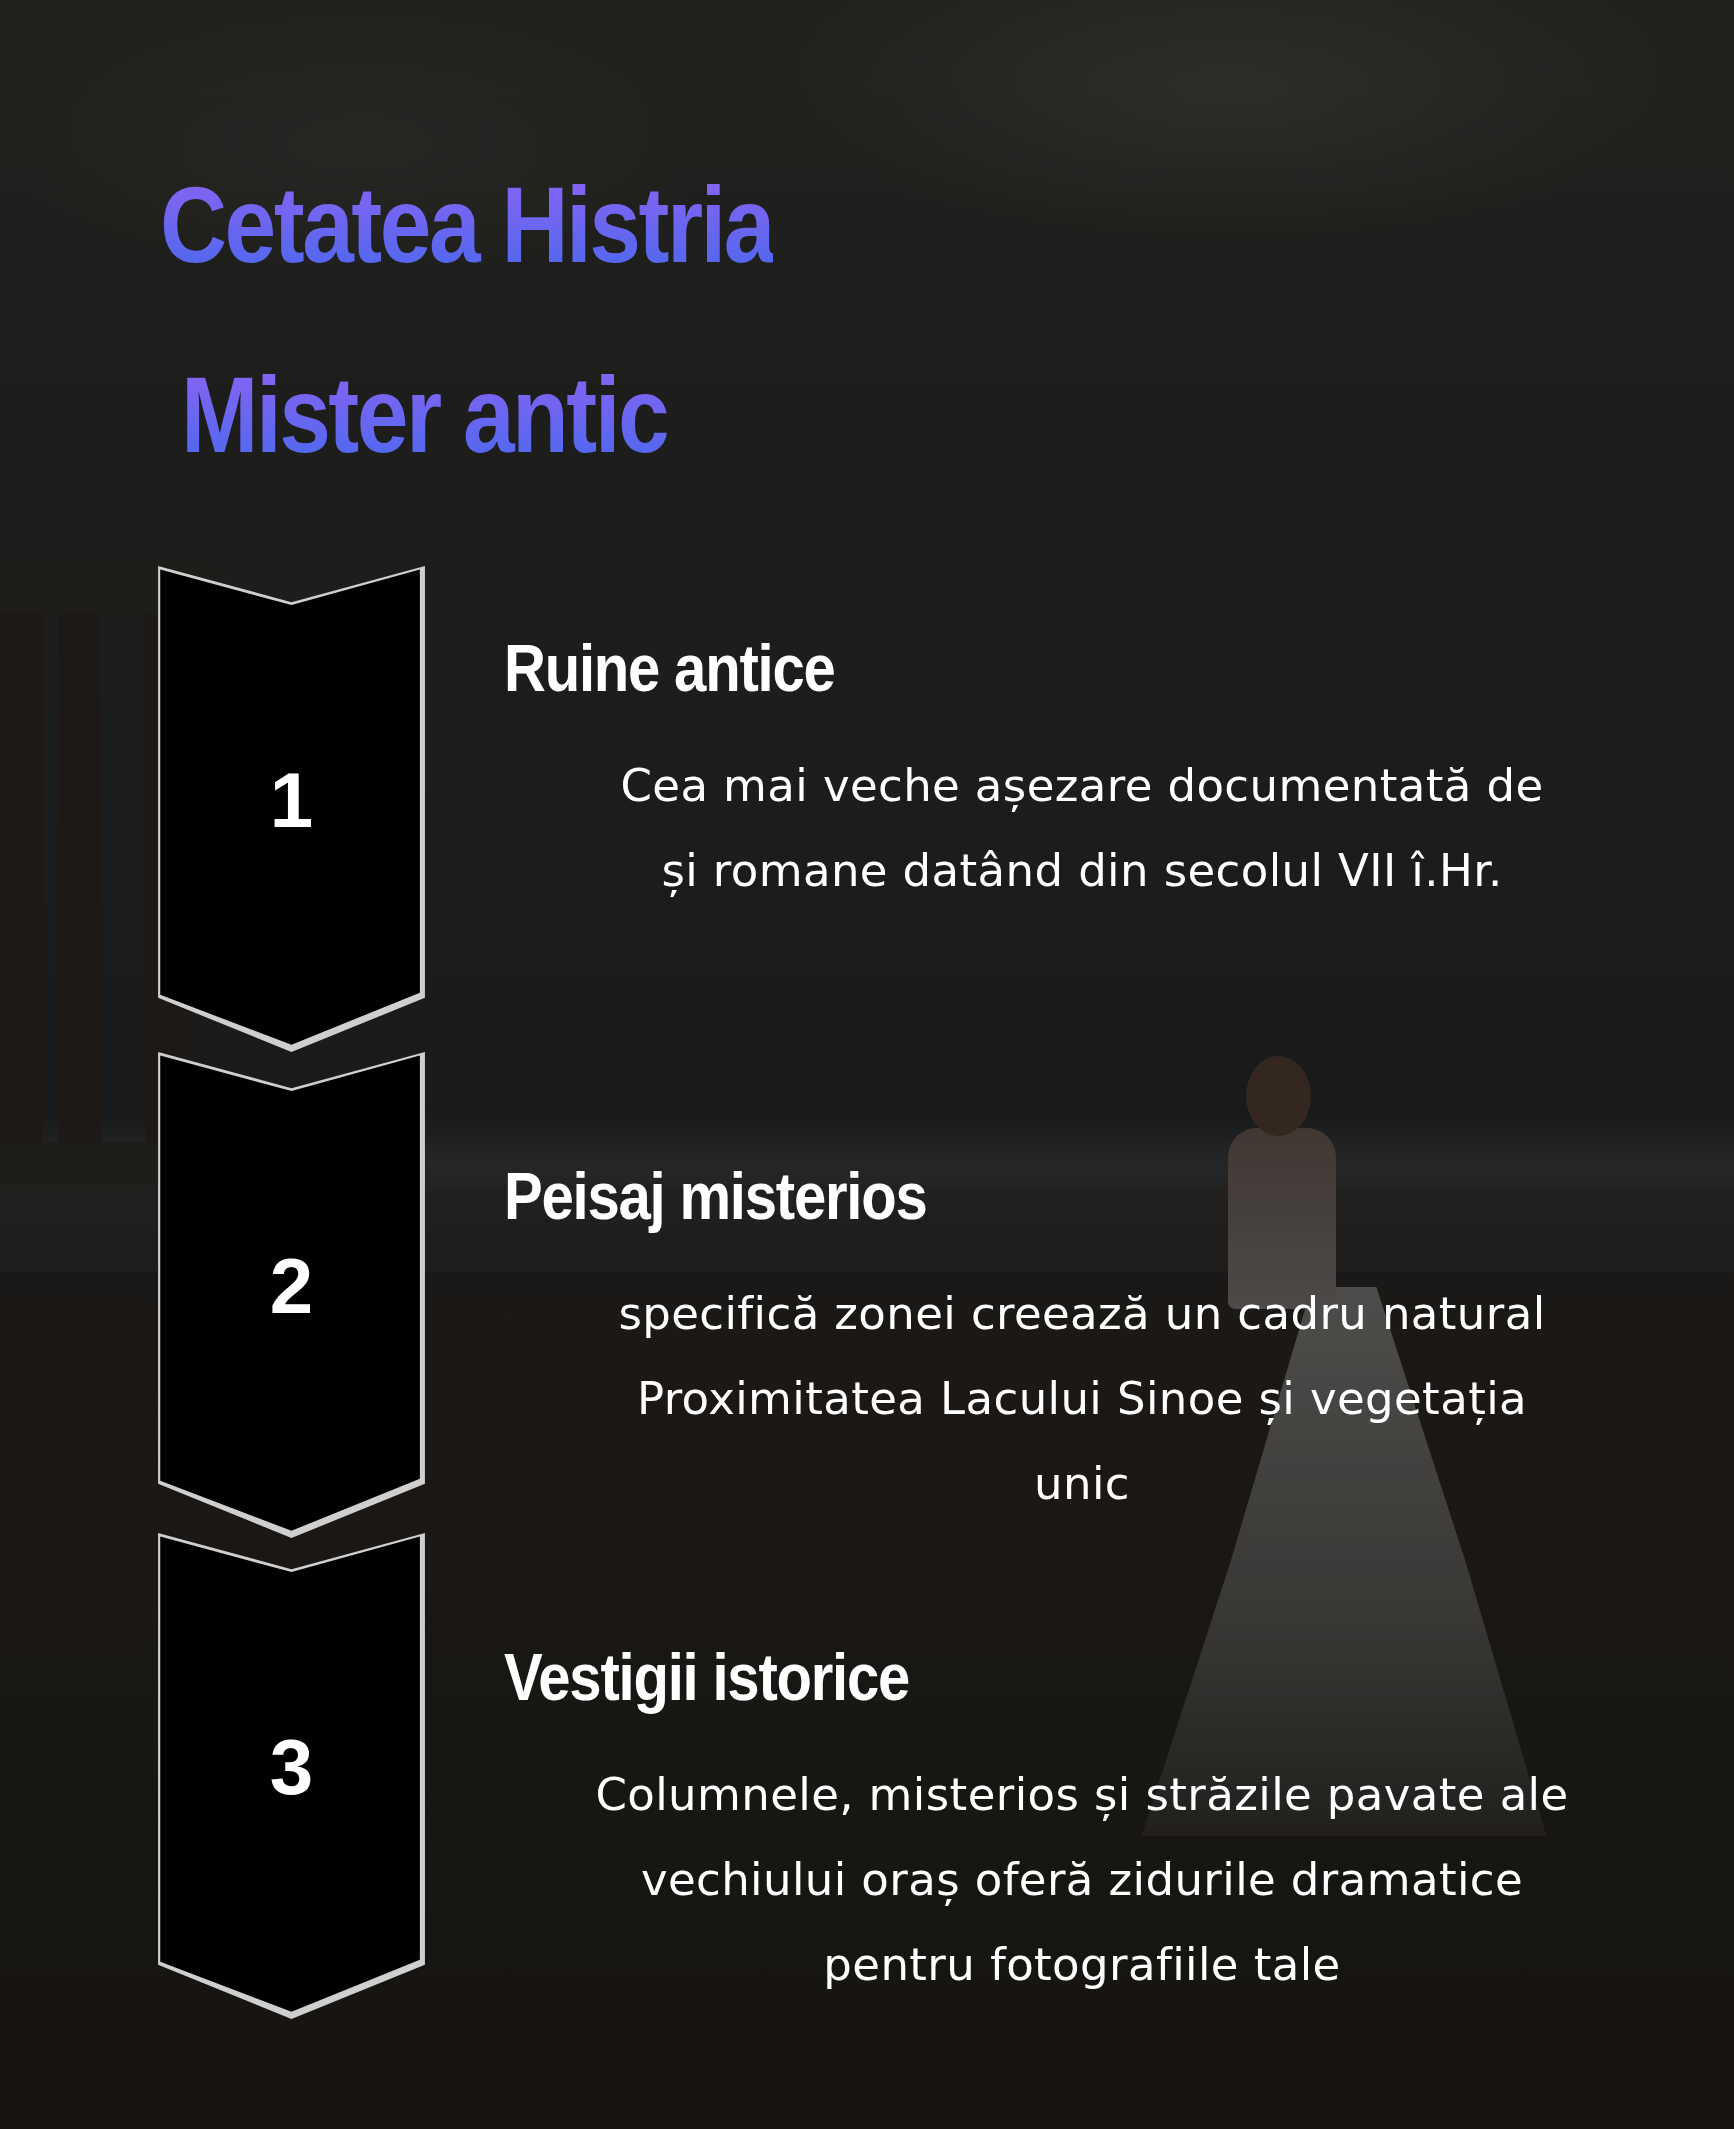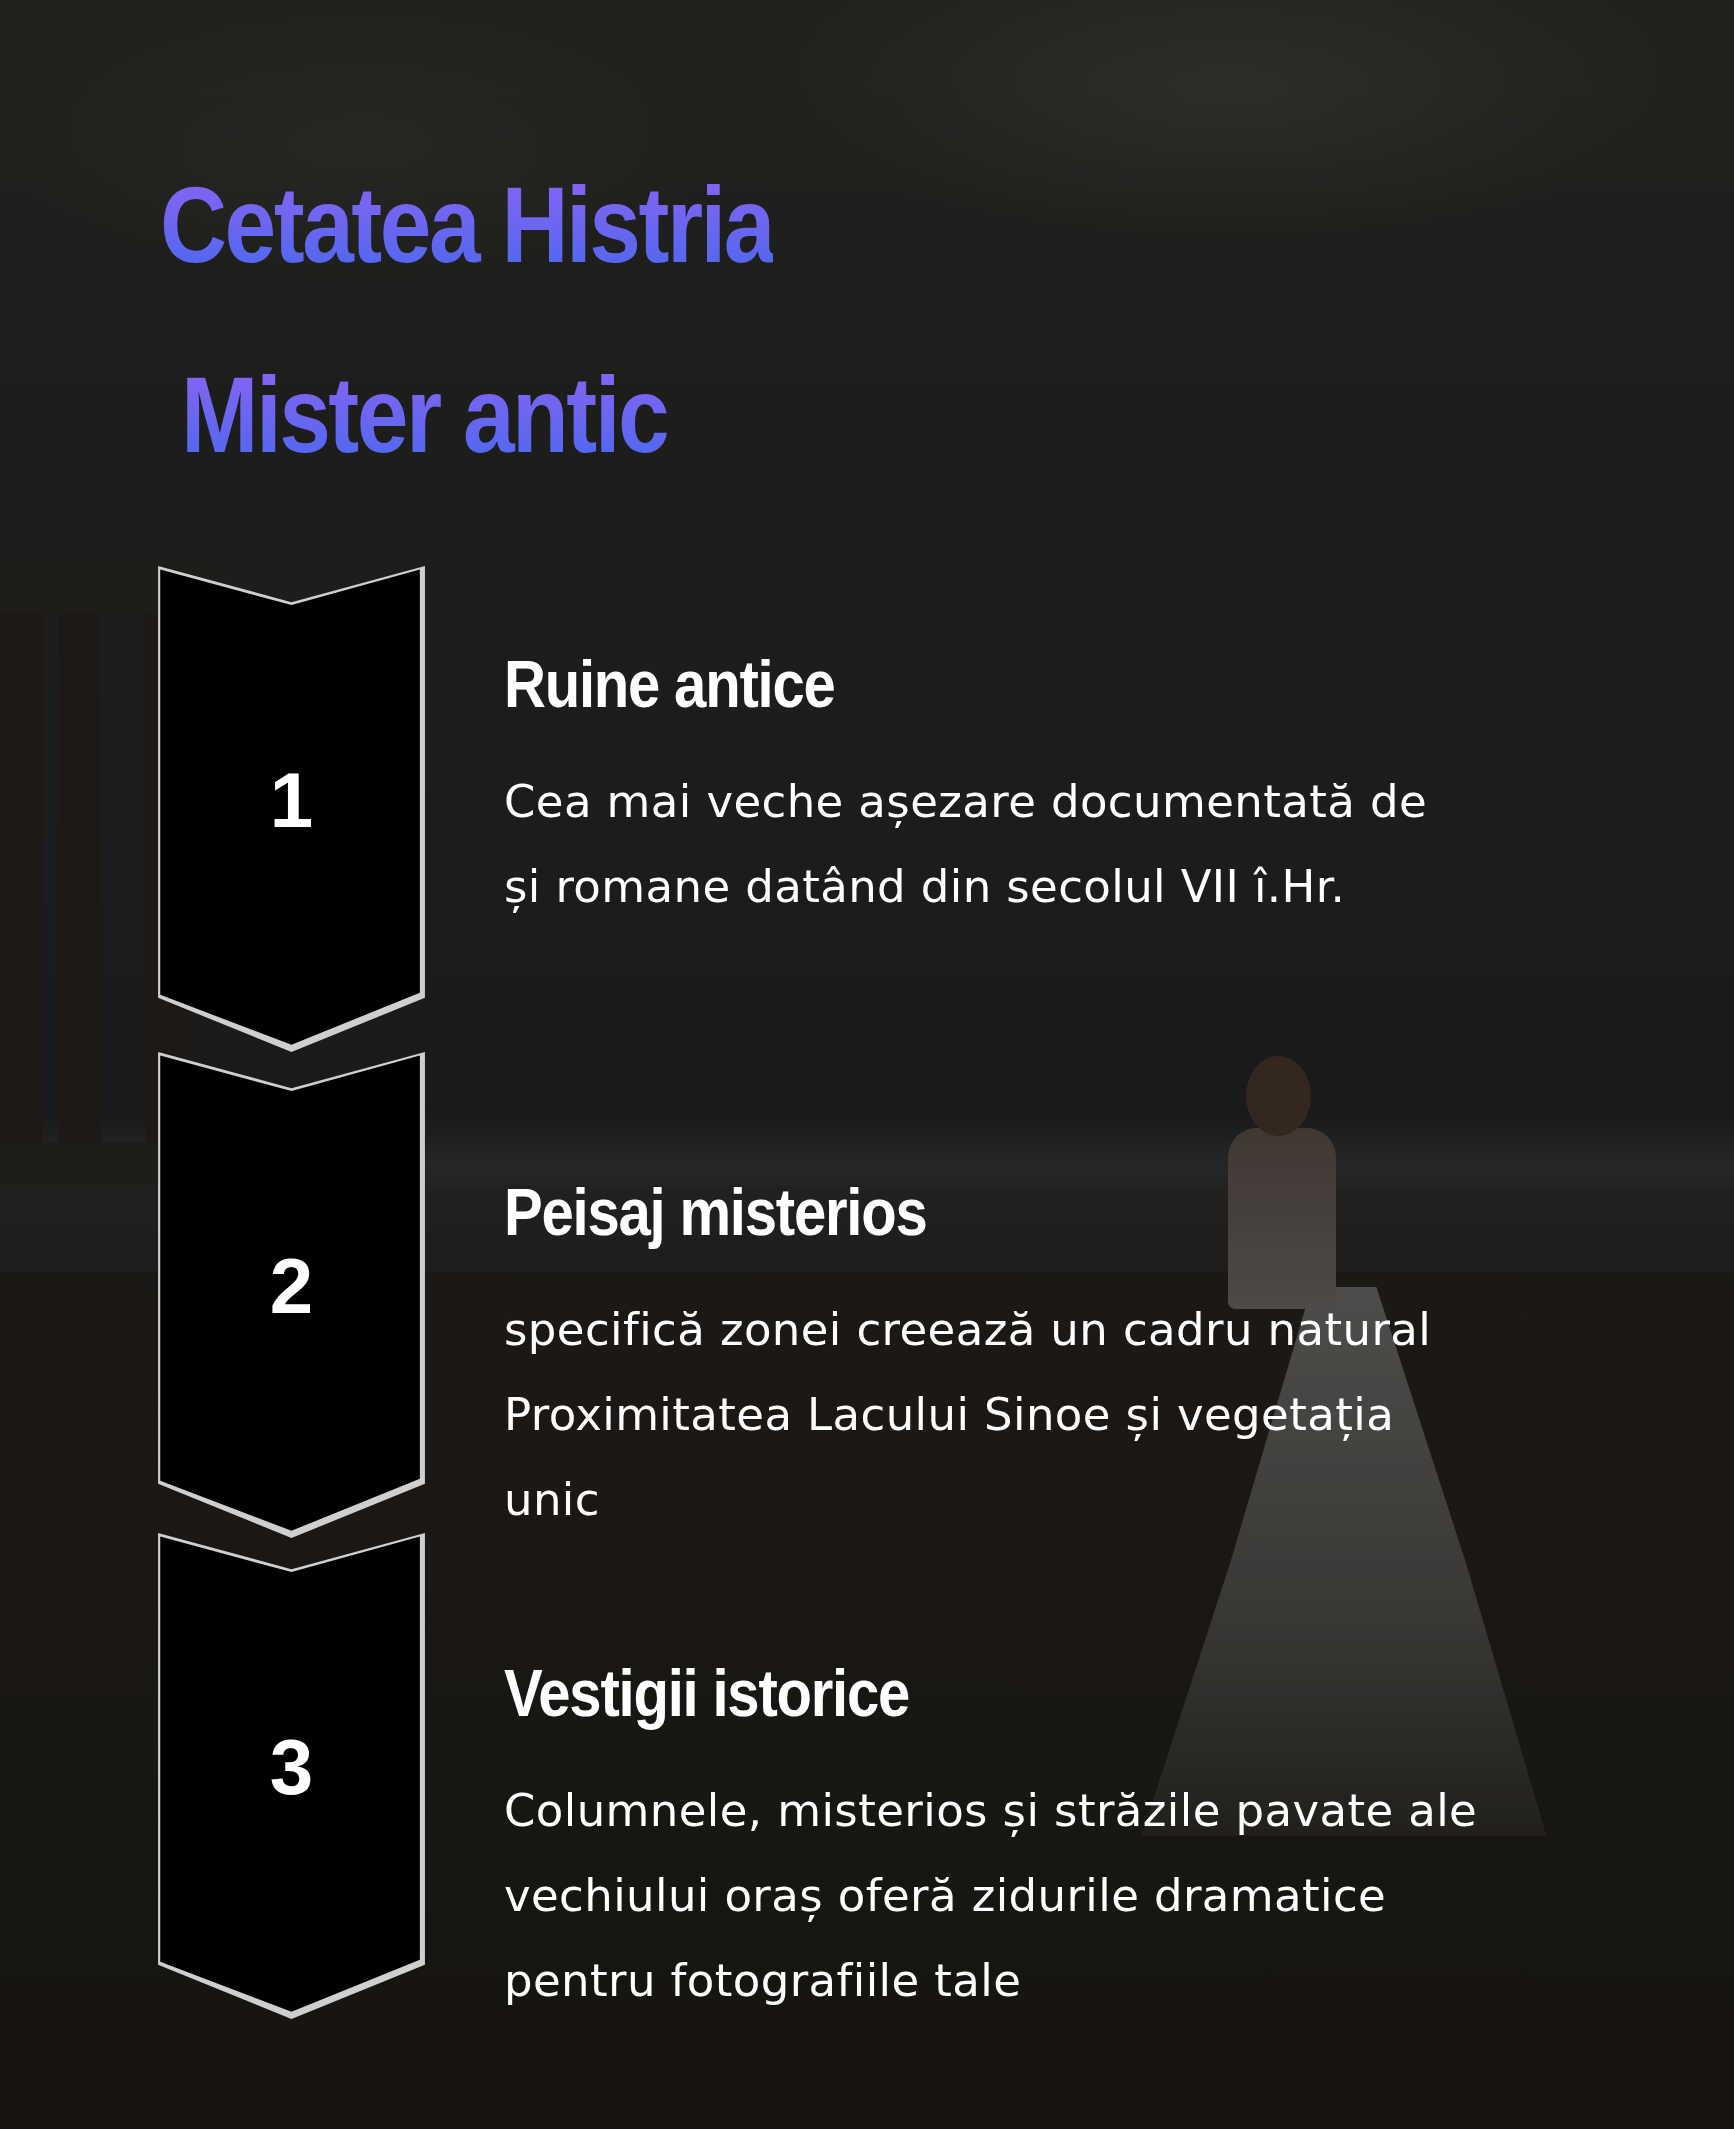--- a/index.html
+++ b/index.html
@@ -69,29 +69,29 @@
   .chevron svg { position: absolute; left: 0; top: 0; width: 267px; height: 486px; overflow: visible; }
   .chevron .num {
     position: absolute; left: 0; width: 267px; text-align: center;
     top: 195px; font-family: "Liberation Sans", sans-serif; font-weight: 700;
     color: #ffffff; font-size: 78px; line-height: 1;
   }
   .chev-1 { top: 566px; }
   .chev-2 { top: 1052px; }
   .chev-3 { top: 1533px; }
 
-  .item { position: absolute; left: 504px; width: 1156px; margin-top: 16px; }
+  .item { position: absolute; left: 504px; width: 1156px; }
   .item .heading {
     margin: 0; color: #ffffff;
     font-family: "Liberation Sans", sans-serif; font-weight: 700;
     font-size: 66px; line-height: 1; letter-spacing: -1.4px;
     transform-origin: left top; transform: scaleX(0.88);
     white-space: nowrap;
   }
-  .item .body { margin-top: 42px; color: #ffffff; }
+  .item .body { margin-top: 42px; color: #ffffff; text-align: center; }
   .item .line {
     display: block; white-space: nowrap;
     font-family: "DejaVu Sans", sans-serif; font-weight: 400;
     font-size: 45px; line-height: 85px; letter-spacing: 0.4px;
   }
   .item-1 { top: 635px; }
   .item-2 { top: 1163px; }
   .item-3 { top: 1644px; }
 </style>
 </head>

